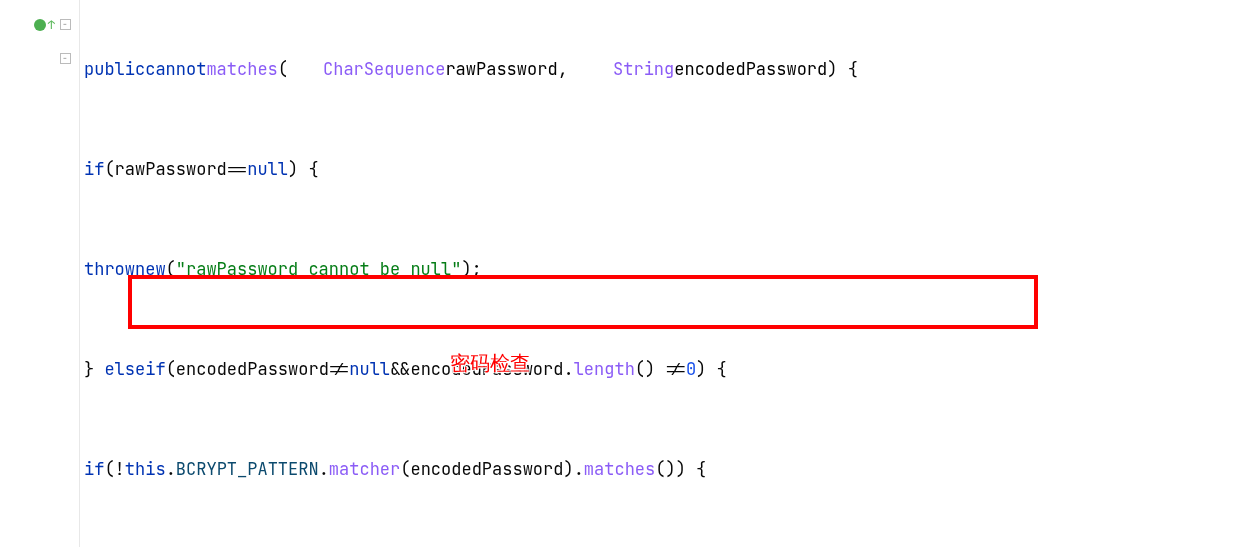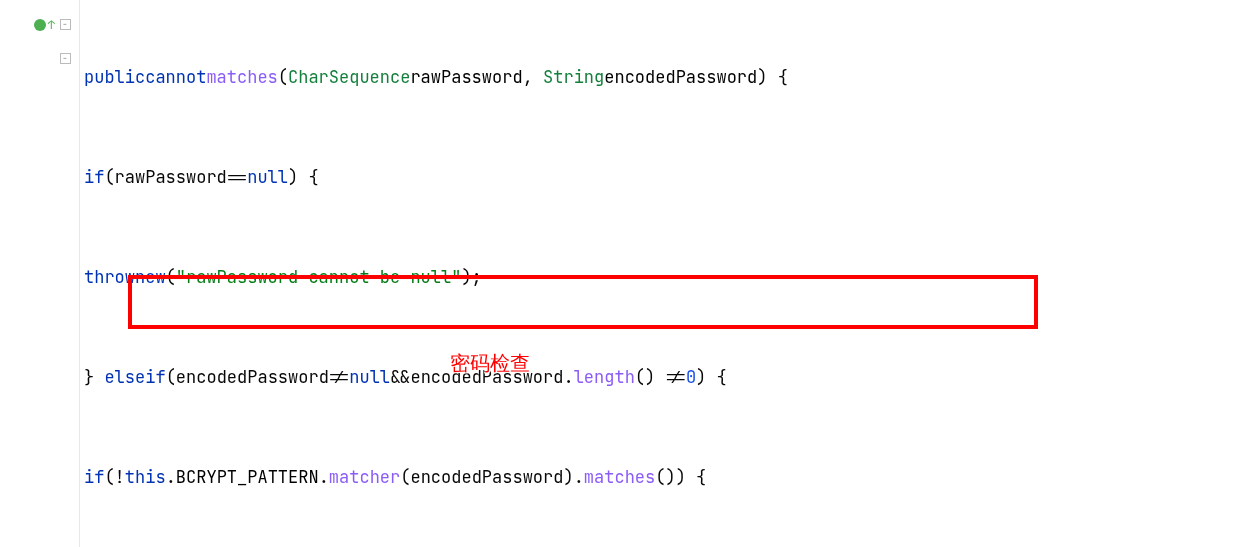--- a/index.html
+++ b/index.html
@@ -67,35 +67,35 @@
       display: flex;
       align-items: center;
       justify-content: center;
       font-size: 9px;
       color: #888;
       background: #fff;
       line-height: 1;
     }
     .editor {
       flex: 1;
-      padding-top: 16px;
+      padding-top: 8px;
       position: relative;
       white-space: pre;
     }
     .code-line {
       height: 34px;
       display: flex;
       align-items: center;
       padding-left: 4px;
     }
     .kw { color: #0033b3; }
-    .type { color: #15803d; }
+    .type { color: #8b5cf6; margin-left: 35px; }
     .method { color: #8b5cf6; }
     .param { color: #000000; }
-    .field { color: #000000; }
+    .field { color: #0c4a6e; }
     .str { color: #067d17; }
     .num { color: #1750eb; }
     .plain { color: #080808; }
     .punct { color: #080808; }
     .highlight-box {
       position: absolute;
       border: 4px solid #ff0000;
       pointer-events: none;
       z-index: 10;
     }

